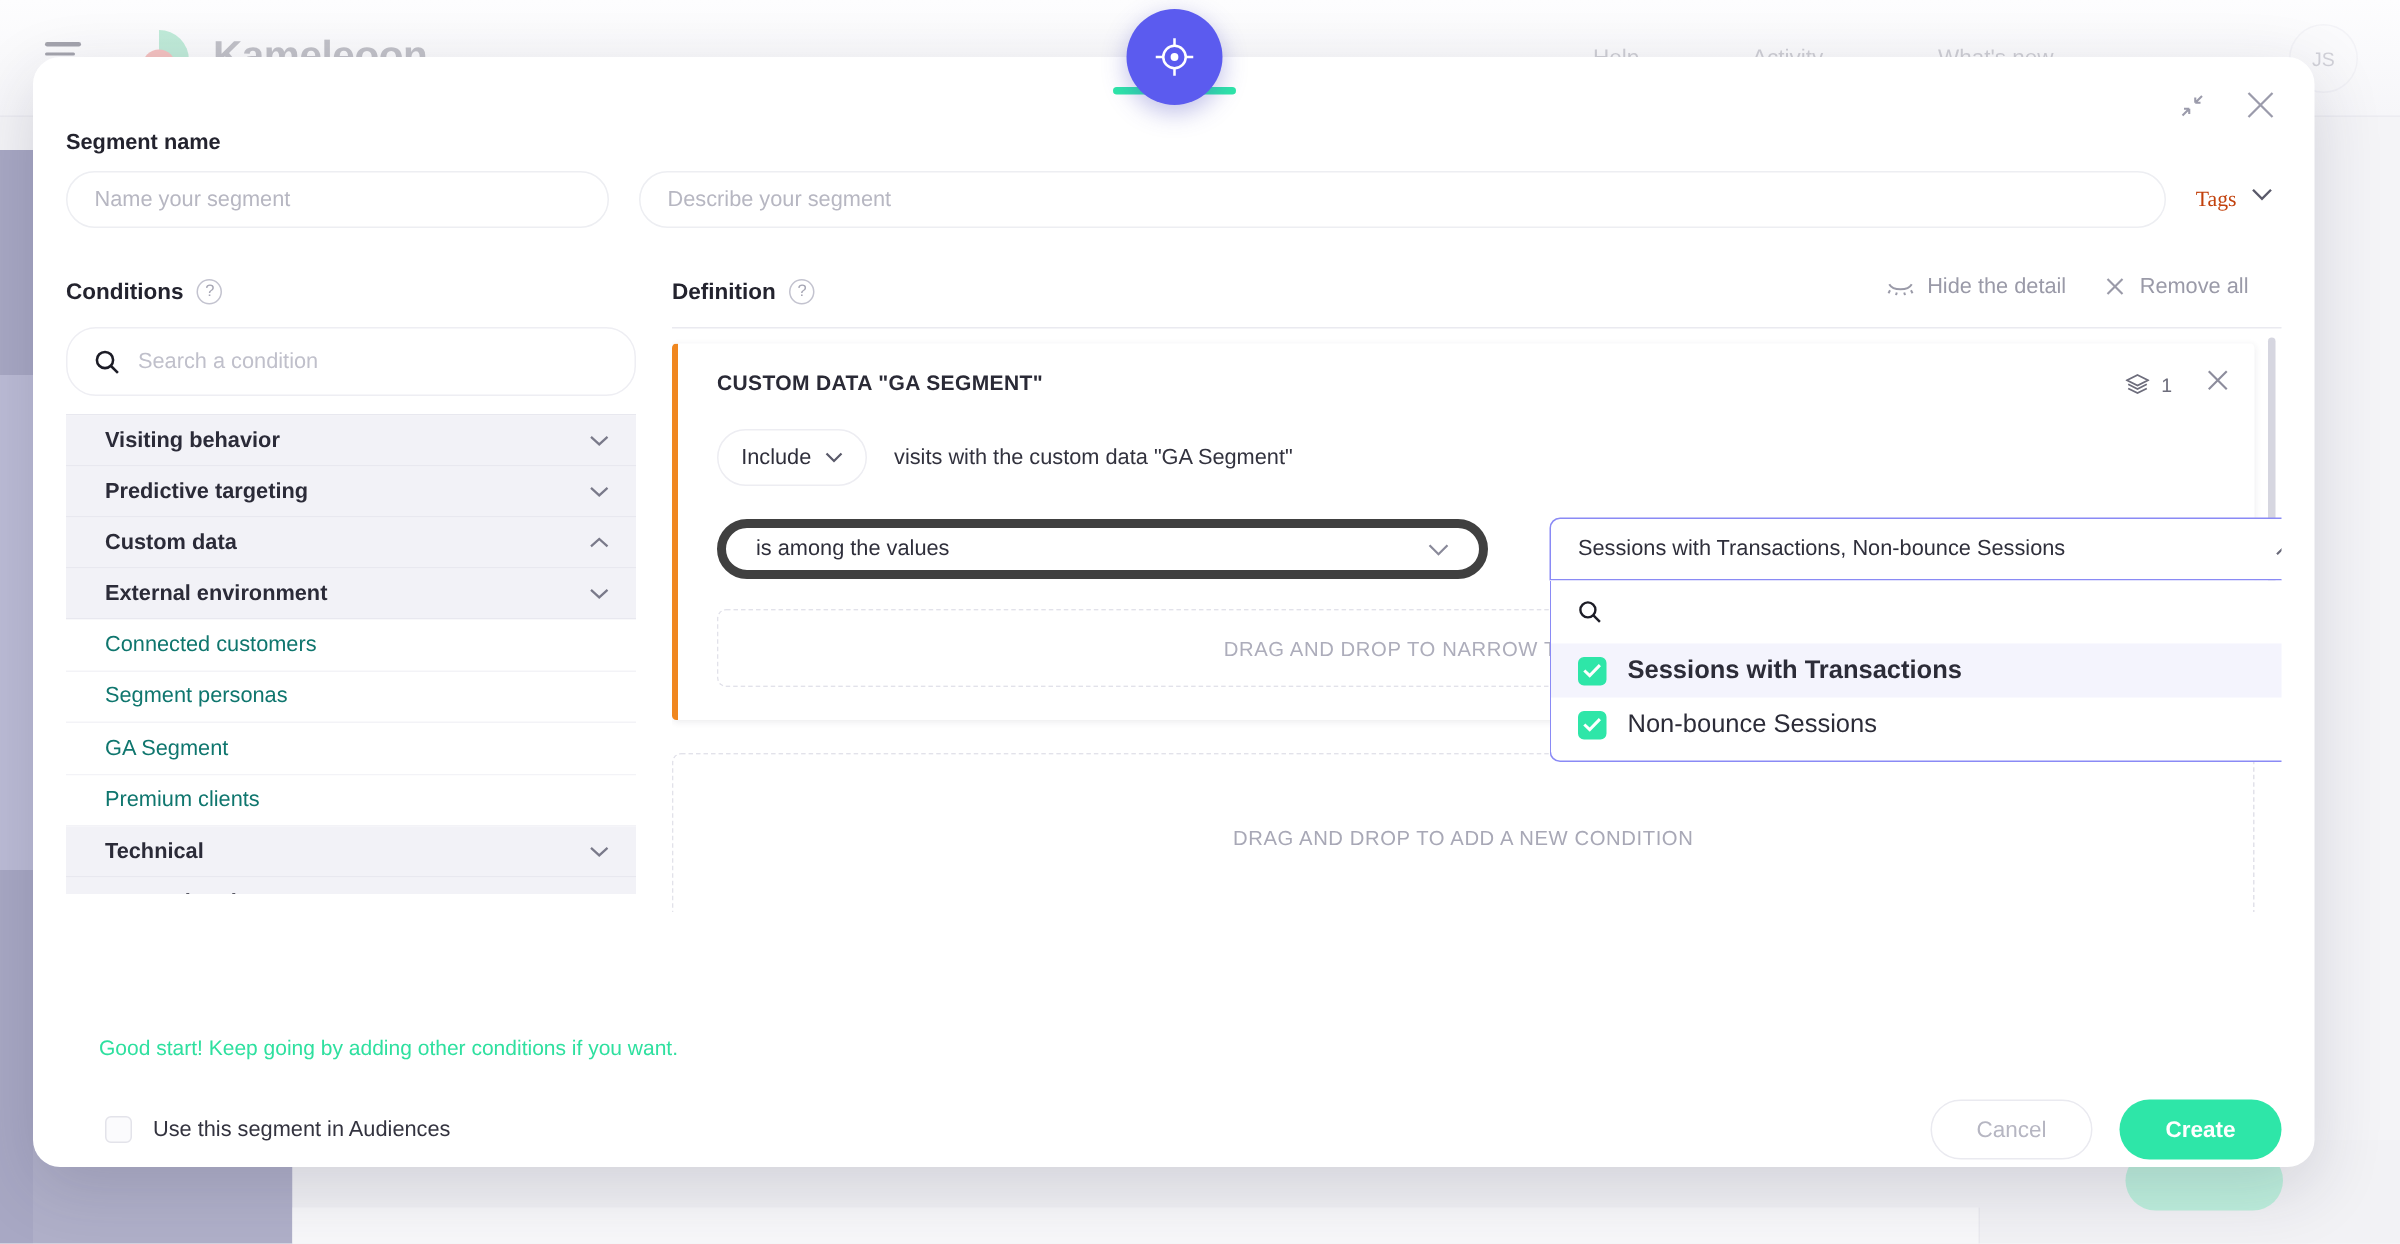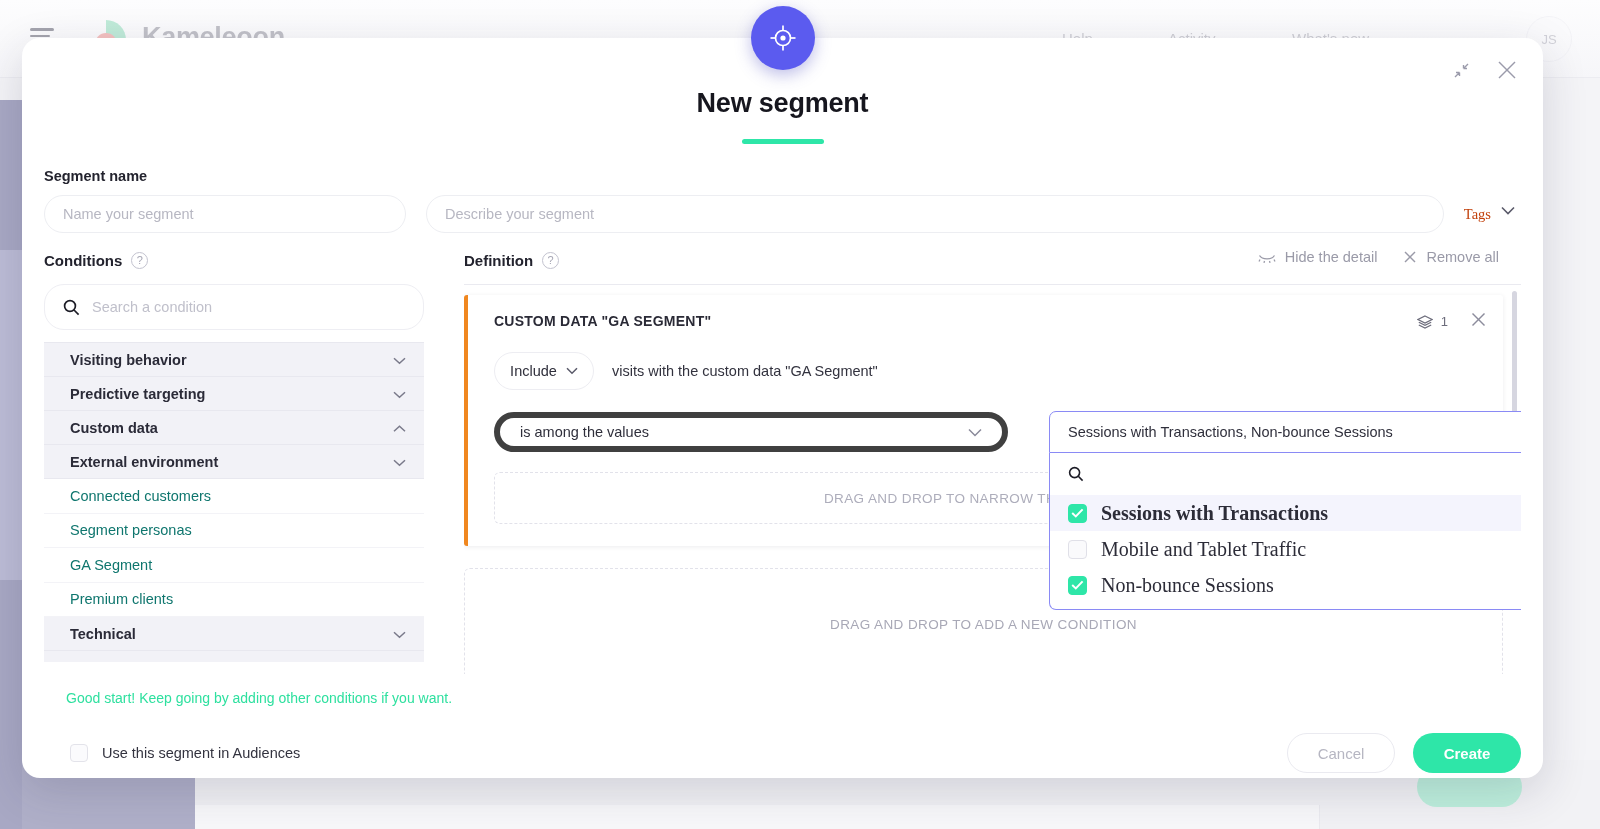--- a/index.html
+++ b/index.html
@@ -106,21 +106,21 @@
   }
   .txt-input::placeholder { color: #b7b7c2; }
   #input-name { width: 362px; }
   #input-desc { flex: 1; }
   #tags-select {
     display: flex; gap: 10px; font-size: 14.5px;
     color: #c2410c; cursor: pointer; padding-right: 6px; font-family: Liberation Serif, serif;
   }
 
   
-  #cols { display: flex; gap: 16px; margin-top: 16px; }
+  #cols { display: flex; gap: 0; margin-top: 31px; }
   #col-left { width: 380px; }
   #col-right { flex: 1; padding-left: 24px; position: relative; }
 
   .col-head { display: flex; align-items: center; gap: 9px; height: 22px; }
   .col-head .field-label { font-size: 15px; }
   .help-dot {
     width: 17px; height: 17px; border-radius: 50%; border: 1.4px solid #c3c3cf;
     color: #a6a6b4; font-size: 11px; display: flex; align-items: center;
     justify-content: center; cursor: pointer;
   }
@@ -221,21 +221,21 @@
   }
   #ms-search {
     height: 42px; display: flex; align-items: center; padding: 0 18px; gap: 12px;
   }
   #ms-search input {
     border: 0; outline: none; flex: 1; font-size: 14.5px;
     font-family: "Liberation Sans", sans-serif; background: transparent; color: #2f2f3b;
   }
   .ms-option {
     height: 36px; display: flex; align-items: center; gap: 14px;
-    padding: 0 18px; font-size: 20px; color: #2c2c38; cursor: pointer; font-family: Liberation Serif, serif;
+    padding: 0 18px; font-size: 17px; color: #2c2c38; cursor: pointer;
   }
   .ms-option.selected { background: #f4f4fd; font-weight: 700; }
   .ms-check {
     width: 19px; height: 19px; border-radius: 4px; border: 1.5px solid #e0e0e8;
     background: #fafafc; flex: 0 0 auto;
     display: flex; align-items: center; justify-content: center;
   }
   .ms-check.on { background: #2ee6a8; border-color: #2ee6a8; }
 
   #dropzone-outer {
@@ -325,21 +325,20 @@
       </svg>
     </div>
     <div class="mdl-icon-btn">
       <svg width="22" height="22" viewBox="0 0 22 22" stroke="currentColor" stroke-width="1.5" fill="none">
         <line x1="3" y1="3" x2="19" y2="19"></line>
           <line x1="19" y1="3" x2="3" y2="19"></line>
       </svg>
     </div>
   </div>
 
-  <div id="modal-title">New segment</div>
   <div id="title-underline"></div>
 
   <div id="modal-body">
 
     <div class="field-label">Segment name</div>
     <div id="name-row">
       <input id="input-name" class="txt-input" placeholder="Name your segment" style="">
       <input id="input-desc" class="txt-input" placeholder="Describe your segment" style="">
       <div id="tags-select">
         <span>Tags</span>
@@ -491,24 +490,20 @@
                   <div id="ms-options">
                       <div class="ms-option selected">
                         <span class="ms-check on">
                           <svg width="13" height="10" viewBox="0 0 13 10" stroke="#fff" stroke-width="2" fill="none">
                             <path d="M1.2 5 L4.8 8.4 L11.6 1.4"></path>
                           </svg>
                         </span>
                         <span>Sessions with Transactions</span>
                       </div>
                       <div class="ms-option">
-                        <span class="ms-check"></span>
-                        <span>Mobile and Tablet Traffic</span>
-                      </div>
-                      <div class="ms-option">
                         <span class="ms-check on">
                           <svg width="13" height="10" viewBox="0 0 13 10" stroke="#fff" stroke-width="2" fill="none">
                             <path d="M1.2 5 L4.8 8.4 L11.6 1.4"></path>
                           </svg>
                         </span>
                         <span>Non-bounce Sessions</span>
                       </div>
                     </div>
 
                 </div>

